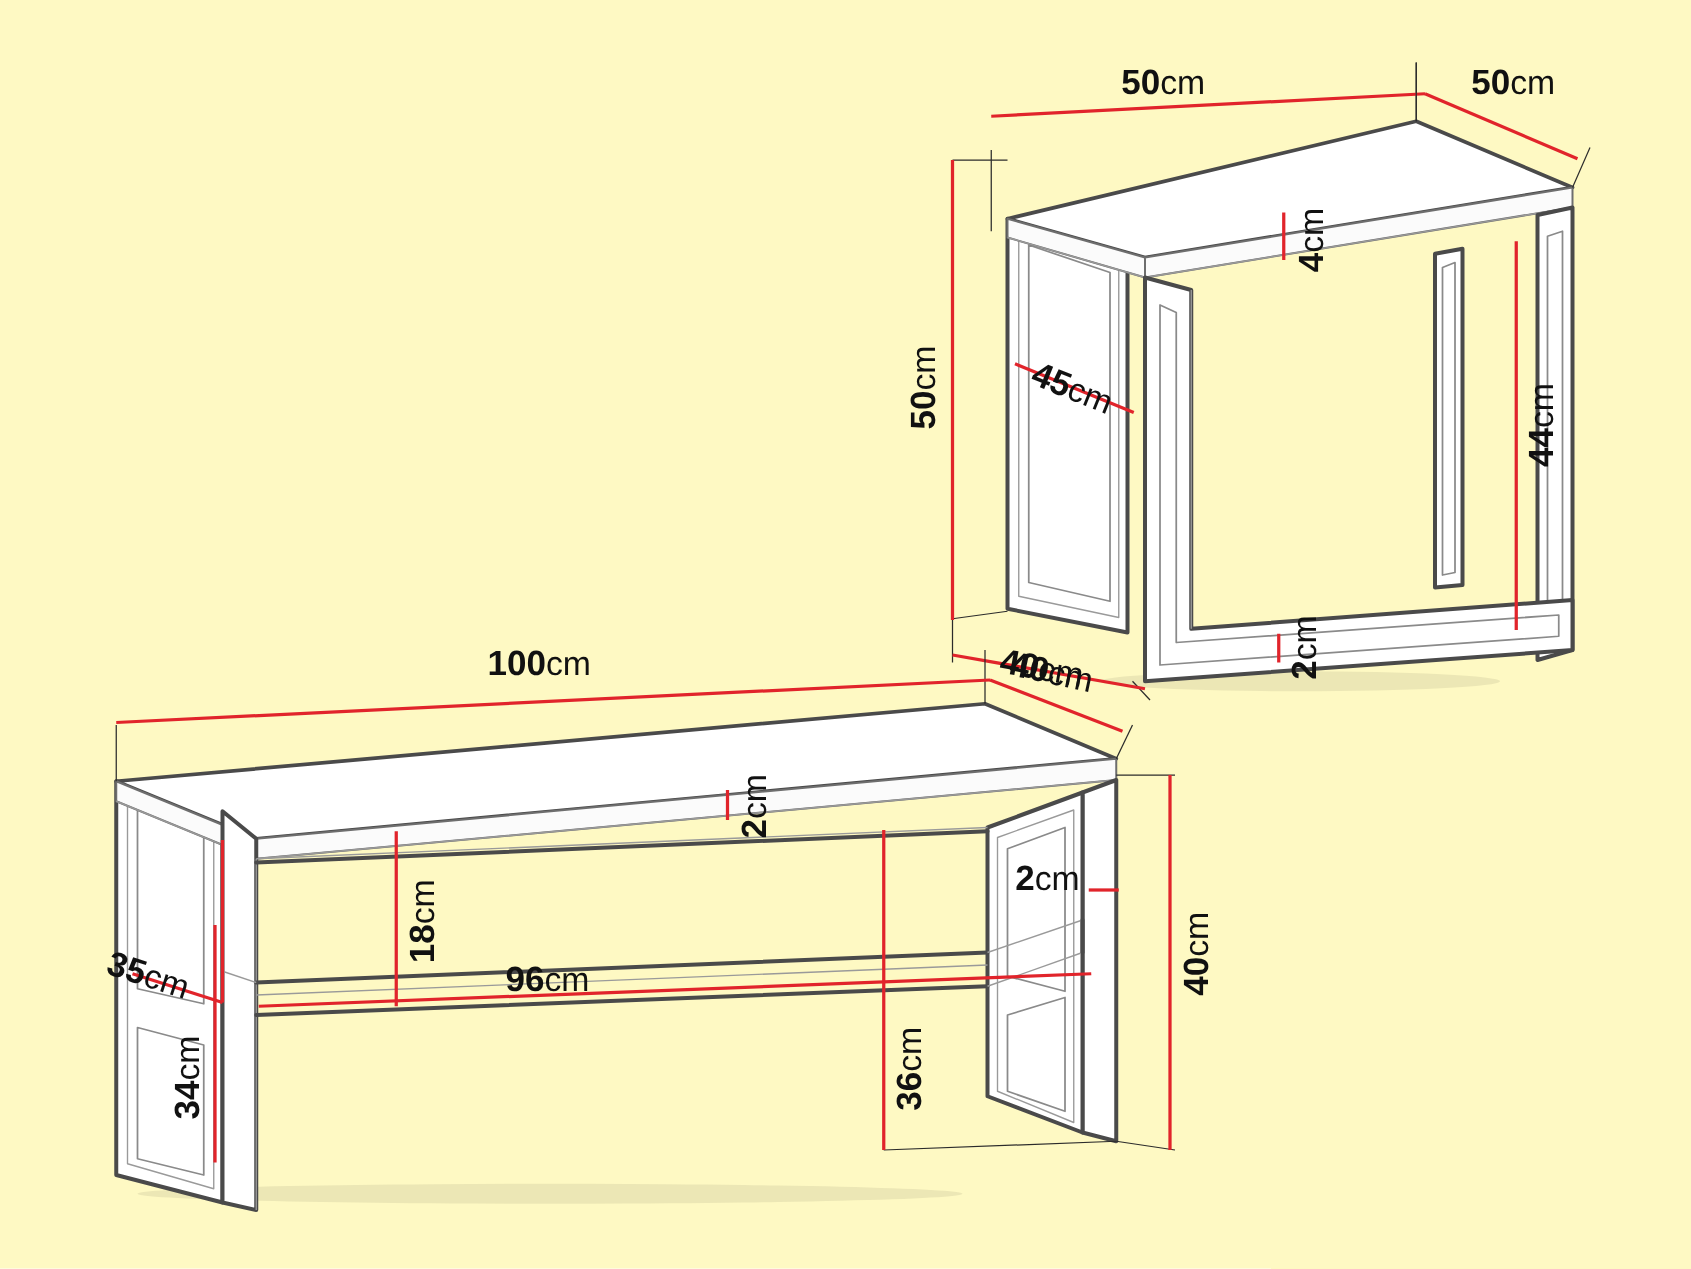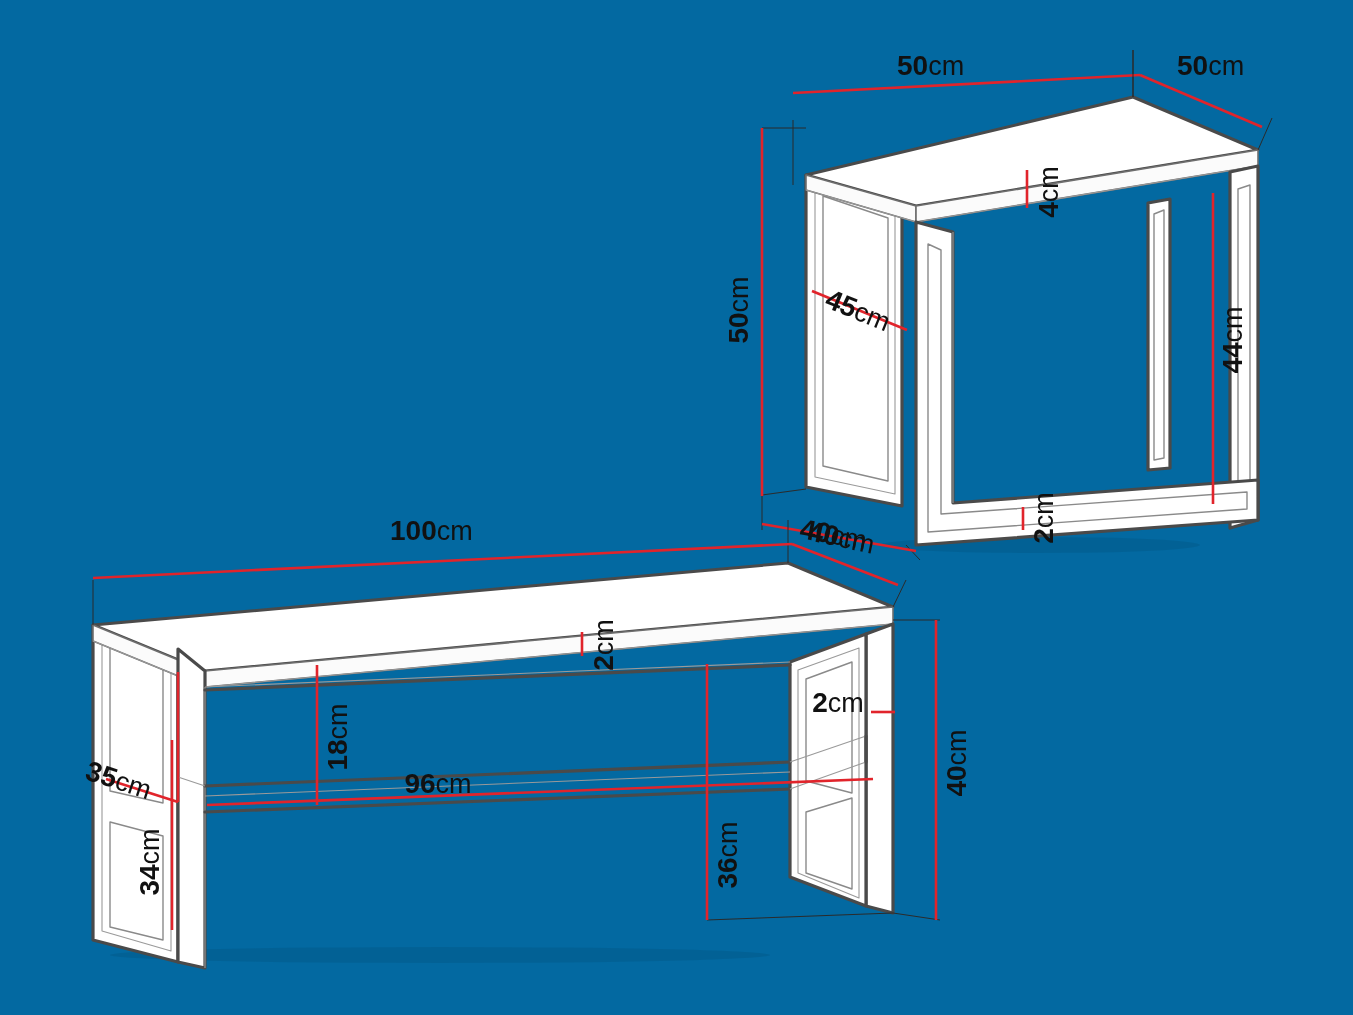--- a/index.html
+++ b/index.html
@@ -11,21 +11,21 @@
   body {
     width: 1353px;
     height: 1015px;
     overflow: hidden;
     font-family: "Liberation Sans", sans-serif;
   }
   #drawing-root {
     position: relative;
     width: 1353px;
     height: 1015px;
-    background: #0369a1;
+    background: #fef9c3;
   }
   svg#tech-drawing {
     display: block;
     width: 1353px;
     height: 1015px;
   }
   
   .frame-outer {
     fill: #ffffff;
     stroke: #4a4a4a;

